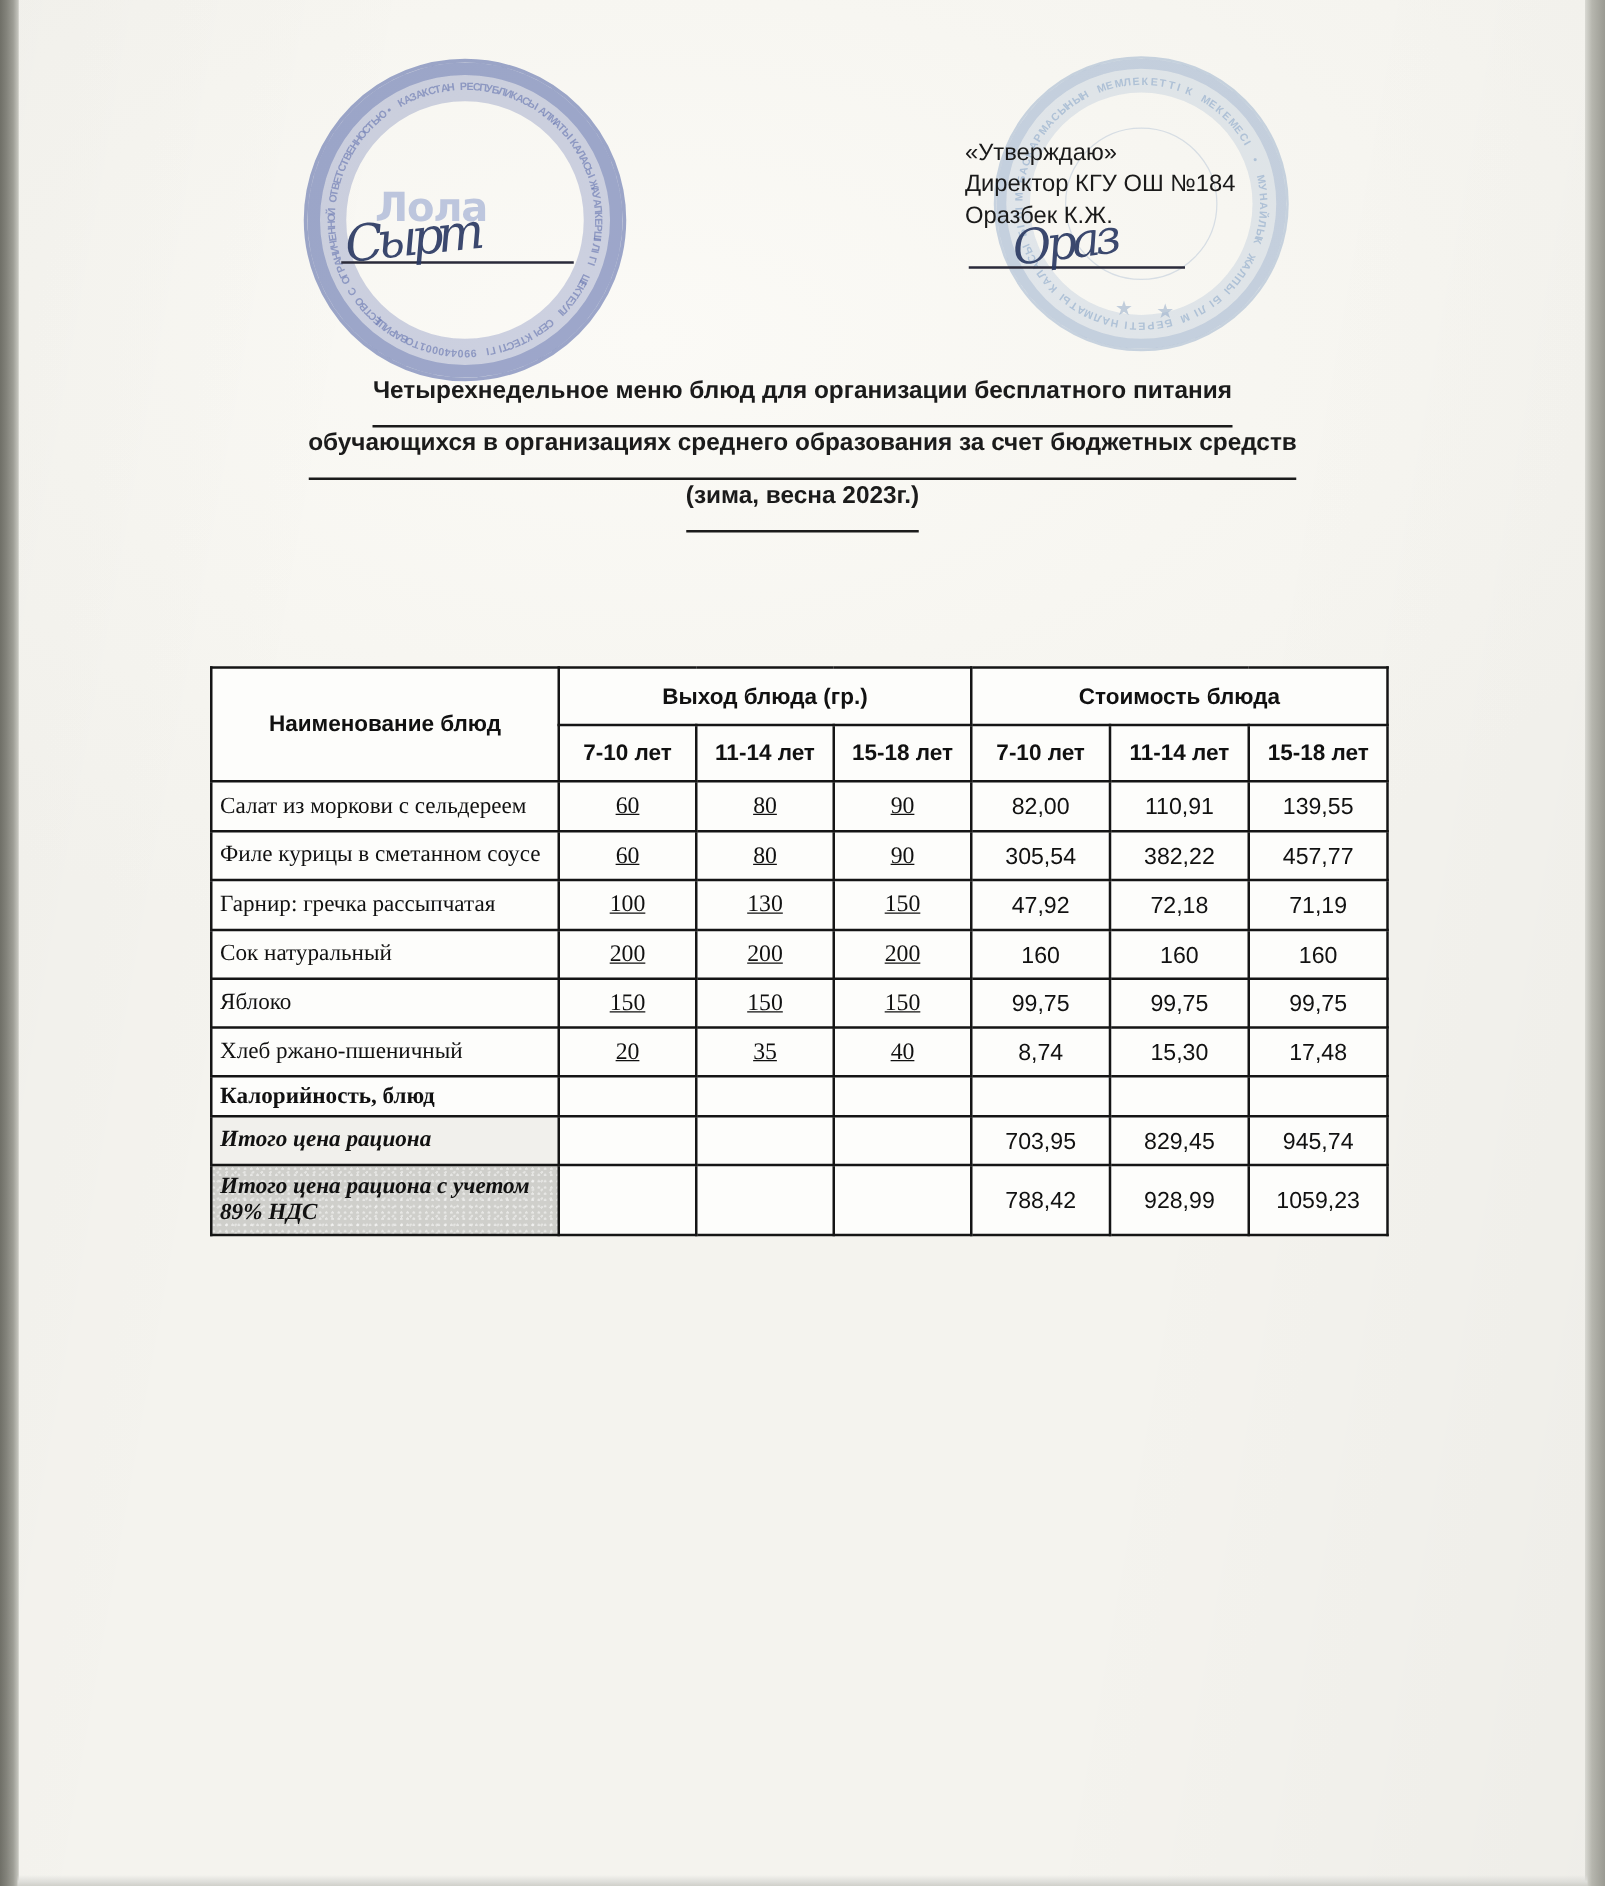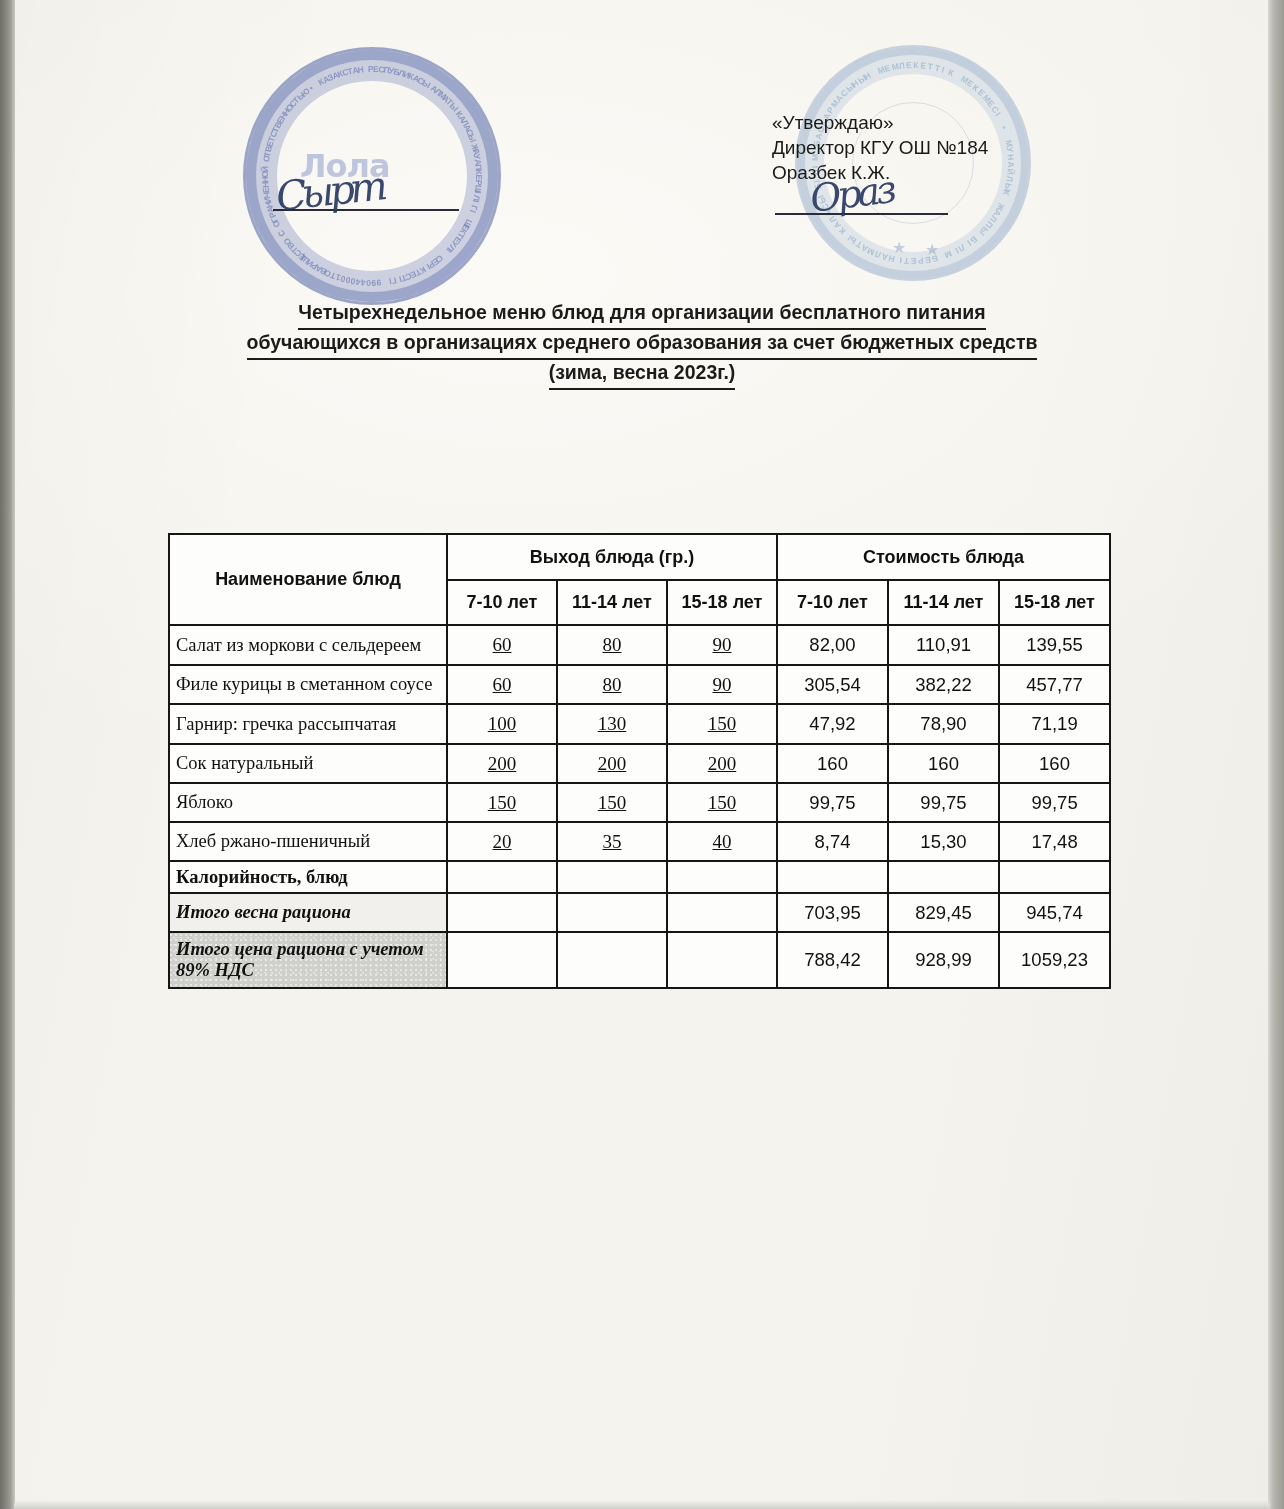--- a/index.html
+++ b/index.html
@@ -151,21 +151,21 @@
     left: 0; top: 300px; width: 1284px;
     text-align: center;
     font-size: 19.5px;
     font-weight: bold;
     line-height: 25px;
     color: #1b1b1b;
   }
   .doc-title .tl {
     display: inline-block;
     border-bottom: 2px solid #1b1b1b;
-    padding-bottom: 3px;
+    padding-bottom: 15px;
   }
   .subtitle {
     position: absolute;
     left: 0; top: 412px; width: 1284px;
     text-align: center;
     font-size: 19.5px;
     font-weight: bold;
     color: #1b1b1b;
   }
   .subtitle .tl {
@@ -536,21 +536,21 @@
           <td class="num">305,54</td>
           <td class="num">382,22</td>
           <td class="num">457,77</td>
         </tr>
         <tr class="r3">
           <td class="dish">Гарнир: гречка рассыпчатая</td>
           <td class="num serif">100</td>
           <td class="num serif">130</td>
           <td class="num serif">150</td>
           <td class="num">47,92</td>
-          <td class="num">78,90</td>
+          <td class="num">72,18</td>
           <td class="num">71,19</td>
         </tr>
         <tr class="r4">
           <td class="dish">Сок натуральный</td>
           <td class="num serif">200</td>
           <td class="num serif">200</td>
           <td class="num serif">200</td>
           <td class="num">160</td>
           <td class="num">160</td>
           <td class="num">160</td>
@@ -576,21 +576,21 @@
         <tr class="r7">
           <td class="dish bold">Калорийность, блюд</td>
           <td class="num serif"></td>
           <td class="num serif"></td>
           <td class="num serif"></td>
           <td class="num"></td>
           <td class="num"></td>
           <td class="num"></td>
         </tr>
         <tr class="r8">
-          <td class="dish ital shade-light">Итого весна рациона</td>
+          <td class="dish ital shade-light">Итого цена рациона</td>
           <td class="num serif"></td>
           <td class="num serif"></td>
           <td class="num serif"></td>
           <td class="num">703,95</td>
           <td class="num">829,45</td>
           <td class="num">945,74</td>
         </tr>
         <tr class="r9">
           <td class="dish ital shade-gray">Итого цена рациона с учетом 89% НДС</td>
           <td class="num serif"></td>

